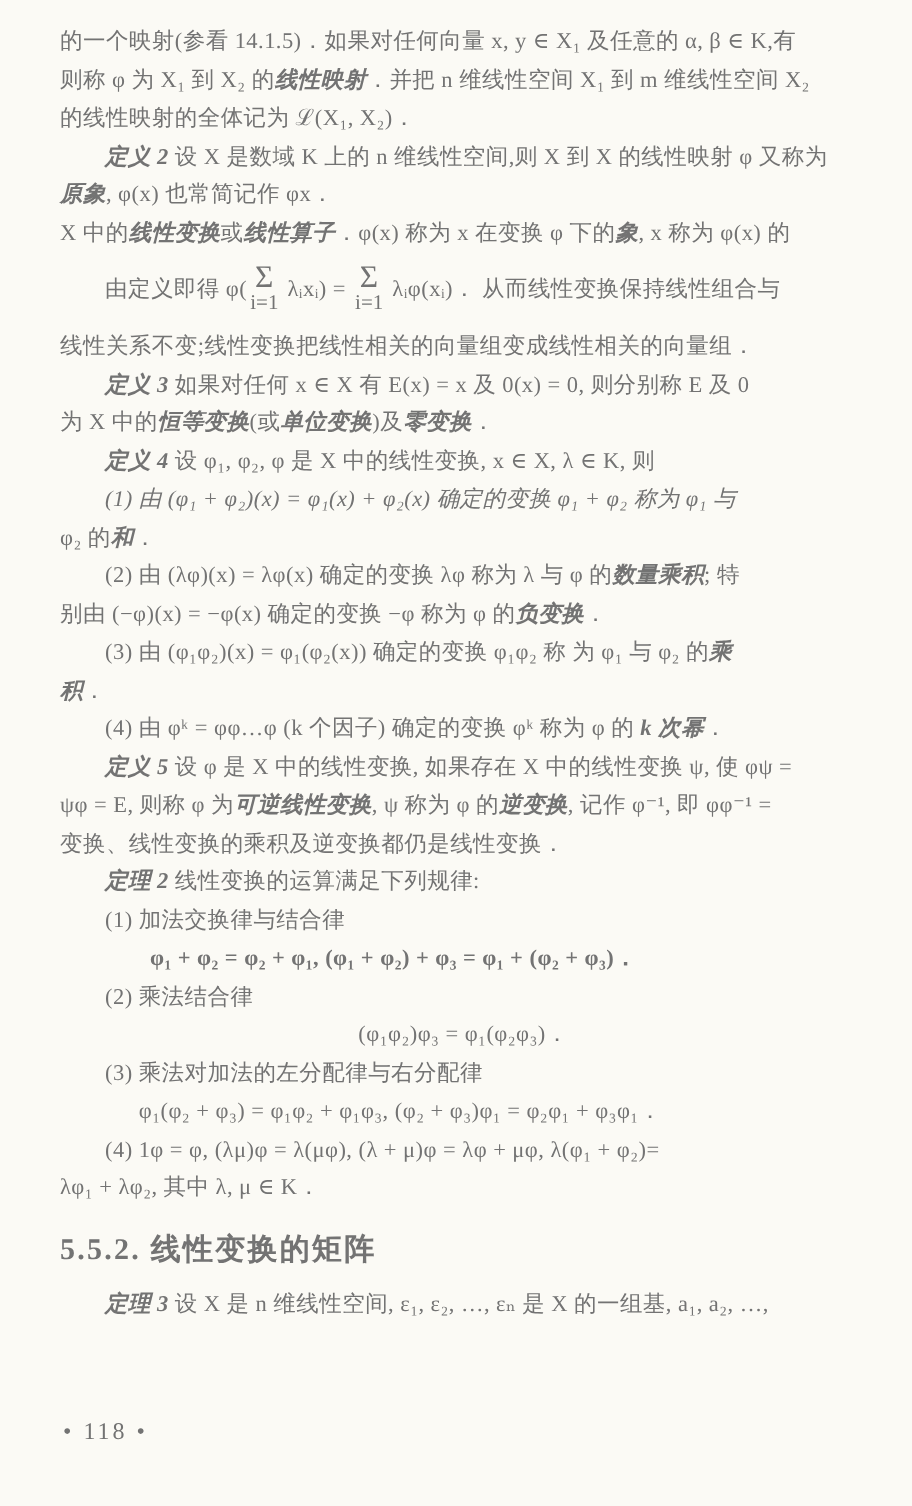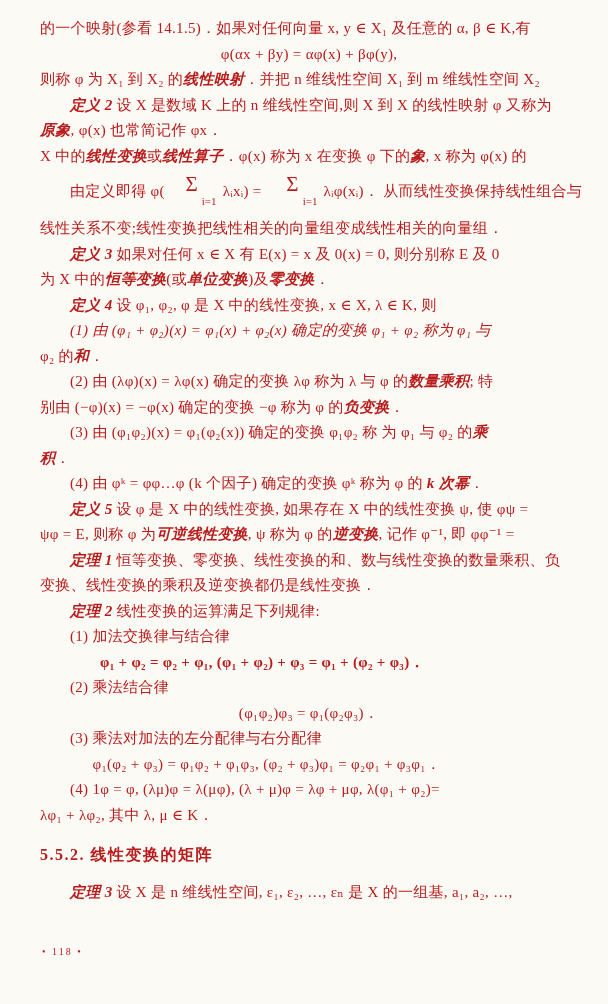--- a/index.html
+++ b/index.html
@@ -6,70 +6,70 @@
   body{
     width:608px;height:1004px;
     background:#e8e6e0;
     font-family:"Liberation Serif","DejaVu Serif",serif;
   }
   .page{
     position:relative;
     width:608px;height:1004px;
     box-sizing:border-box;
     background:#fbfaf5;
-    color:#b91c1c;
+    color:#737373;
     padding:16px 30px 10px 40px;
     overflow:hidden;
   }
   .line{
     white-space:nowrap;
     line-height:25.5px;
     min-height:25.5px;
     font-size:15px;
     letter-spacing:0.3px;
   }
   .line.center{text-align:center;}
   .line.tall{padding:7px 0;}
   .bold{font-weight:bold;font-style:italic;}
   .heading{
-    font-size:16px;
+    font-size:20px;
     font-weight:bold;
     letter-spacing:1.5px;
     margin:12px 0 10px 0;
     line-height:30px;
     min-height:30px;
   }
   .sum{
     display:inline-flex;
     flex-direction:column;
     align-items:center;
     vertical-align:middle;
     line-height:1;
     margin:0 2px;
     position:relative;
     top:-2px;
   }
   .sigma{font-size:21px;line-height:1;}
-  .sumsub{font-size:11px;line-height:1;margin-top:1px;letter-spacing:0;margin-left:35px;}
+  .sumsub{font-size:14px;line-height:1;margin-top:1px;letter-spacing:0;}
   .footer{
     position:absolute;
     left:42px;
     top:946px;
-    font-size:10px;
+    font-size:16px;
     letter-spacing:2px;
   }
 </style>
 </head>
 <body>
 
 <div class="page">
   <div>
       <div class="line"><span>的一个映射(参看 14.1.5)．如果对任何向量 x, y ∈ X₁ 及任意的 α, β ∈ K,有</span></div>
-      <div class="line center"><span>φ(αx + βy) = αφ(x) + βφ(y),</span></div>
       <div class="line"><span>则称 φ 为 X₁ 到 X₂ 的</span><span class="bold">线性映射</span><span>．并把 n 维线性空间 X₁ 到 m 维线性空间 X₂</span></div>
+      <div class="line"><span>的线性映射的全体记为 ℒ(X₁, X₂)．</span></div>
       <div class="line" style="padding-left: 2em;"><span class="bold">定义 2</span><span>  设 X 是数域 K 上的 n 维线性空间,则 X 到 X 的线性映射 φ 又称为</span></div>
       <div class="line"><span class="bold">原象</span><span>, φ(x) 也常简记作 φx．</span></div>
       <div class="line"><span>X 中的</span><span class="bold">线性变换</span><span>或</span><span class="bold">线性算子</span><span>．φ(x) 称为 x 在变换 φ 下的</span><span class="bold">象</span><span>, x 称为 φ(x) 的</span></div>
       <div class="line tall" style="padding-left: 2em;"><span>由定义即得 φ(</span><span class="sum">
           <span class="sigma">Σ</span>
           <span class="sumsub">i=1</span>
         </span><span> λᵢxᵢ) = </span><span class="sum">
           <span class="sigma">Σ</span>
           <span class="sumsub">i=1</span>
         </span><span> λᵢφ(xᵢ)． 从而线性变换保持线性组合与</span></div>
@@ -79,21 +79,20 @@
       <div class="line" style="padding-left: 2em;"><span class="bold">定义 4</span><span>  设 φ₁, φ₂, φ 是 X 中的线性变换, x ∈ X, λ ∈ K, 则</span></div>
       <div class="line" style="padding-left: 2em; font-style: italic;"><span>(1) 由 (φ₁ + φ₂)(x) = φ₁(x) + φ₂(x) 确定的变换 φ₁ + φ₂ 称为 φ₁ 与</span></div>
       <div class="line"><span>φ₂ 的</span><span class="bold">和</span><span>．</span></div>
       <div class="line" style="padding-left: 2em;"><span>(2) 由 (λφ)(x) = λφ(x) 确定的变换 λφ 称为 λ 与 φ 的</span><span class="bold">数量乘积</span><span>; 特</span></div>
       <div class="line"><span>别由 (−φ)(x) = −φ(x) 确定的变换 −φ 称为 φ 的</span><span class="bold">负变换</span><span>．</span></div>
       <div class="line" style="padding-left: 2em;"><span>(3) 由 (φ₁φ₂)(x) = φ₁(φ₂(x)) 确定的变换 φ₁φ₂ 称 为 φ₁ 与 φ₂ 的</span><span class="bold">乘</span></div>
       <div class="line"><span class="bold">积</span><span>．</span></div>
       <div class="line" style="padding-left: 2em;"><span>(4) 由 φᵏ = φφ…φ (k 个因子) 确定的变换 φᵏ 称为 φ 的 </span><span class="bold">k 次幂</span><span>．</span></div>
       <div class="line" style="padding-left: 2em;"><span class="bold">定义 5</span><span>  设 φ 是 X 中的线性变换, 如果存在 X 中的线性变换 ψ, 使 φψ =</span></div>
       <div class="line"><span>ψφ = E, 则称 φ 为</span><span class="bold">可逆线性变换</span><span>, ψ 称为 φ 的</span><span class="bold">逆变换</span><span>, 记作 φ⁻¹, 即 φφ⁻¹ =</span></div>
-      <div class="line" style="padding-left: 2em;"><span class="bold">定理 1</span><span>  恒等变换、零变换、线性变换的和、数与线性变换的数量乘积、负</span></div>
       <div class="line"><span>变换、线性变换的乘积及逆变换都仍是线性变换．</span></div>
       <div class="line" style="padding-left: 2em;"><span class="bold">定理 2</span><span>  线性变换的运算满足下列规律:</span></div>
       <div class="line" style="padding-left: 2em;"><span>(1) 加法交换律与结合律</span></div>
       <div class="line" style="padding-left: 4em; font-weight: bold;"><span>φ₁ + φ₂ = φ₂ + φ₁, (φ₁ + φ₂) + φ₃ = φ₁ + (φ₂ + φ₃)．</span></div>
       <div class="line" style="padding-left: 2em;"><span>(2) 乘法结合律</span></div>
       <div class="line center"><span>(φ₁φ₂)φ₃ = φ₁(φ₂φ₃)．</span></div>
       <div class="line" style="padding-left: 2em;"><span>(3) 乘法对加法的左分配律与右分配律</span></div>
       <div class="line" style="padding-left: 3.5em;"><span>φ₁(φ₂ + φ₃) = φ₁φ₂ + φ₁φ₃, (φ₂ + φ₃)φ₁ = φ₂φ₁ + φ₃φ₁．</span></div>
       <div class="line" style="padding-left: 2em;"><span>(4) 1φ = φ, (λμ)φ = λ(μφ), (λ + μ)φ = λφ + μφ, λ(φ₁ + φ₂)=</span></div>
       <div class="line"><span>λφ₁ + λφ₂, 其中 λ, μ ∈ K．</span></div>

